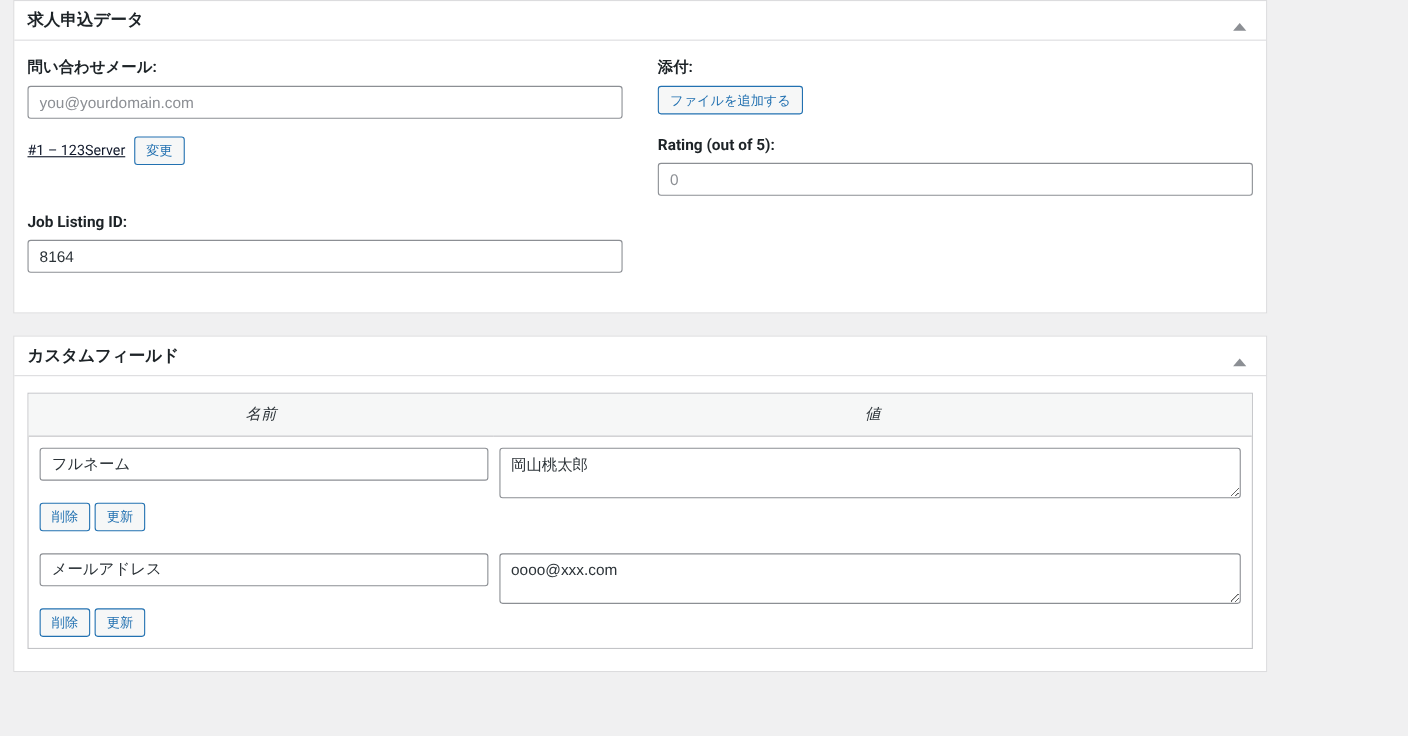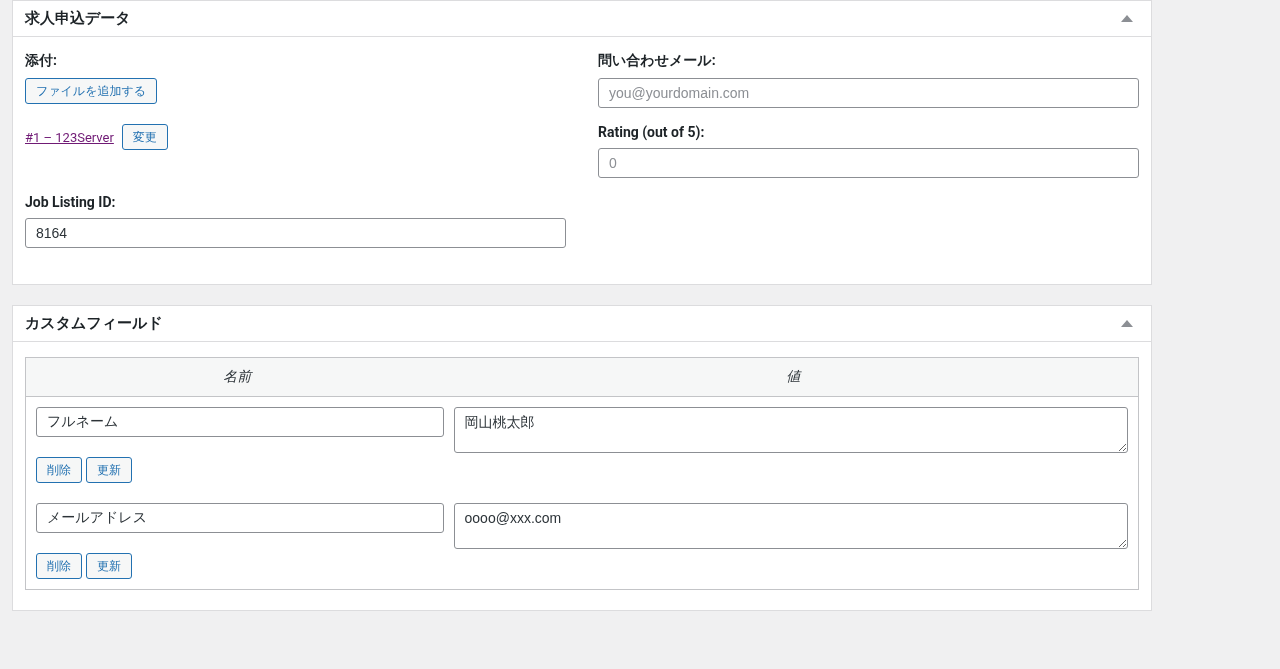--- a/index.html
+++ b/index.html
@@ -15,21 +15,21 @@
       padding: 0 12px;
     }
     .postbox {
       background: #fff;
       border: 1px solid #dcdcde;
       margin-bottom: 20px;
       width: 1140px;
     }
     .postbox-header {
       display: flex;
-      align-items: center;
+      align-items: flex-end;
       justify-content: space-between;
       padding: 8px 12px;
       border-bottom: 1px solid #dcdcde;
     }
     .postbox-header h2 {
       font-size: 15px;
       font-weight: 700;
       color: #1d2327;
     }
     .toggle-indicator {
@@ -70,21 +70,21 @@
     }
     input[type="text"]::placeholder, input[type="number"]::placeholder {
       color: #8c8f94;
     }
     .author-row {
       display: flex;
       align-items: center;
       gap: 8px;
     }
     .author-link {
-      color: #701a75;
+      color: #0f172a;
       text-decoration: underline;
       font-size: 13px;
     }
     .button-secondary {
       display: inline-block;
       padding: 3px 10px;
       border: 1px solid #2271b1;
       border-radius: 3px;
       background: #f6f7f7;
       color: #2271b1;
@@ -138,27 +138,27 @@
 
 <div class="postbox">
   <div class="postbox-header">
     <h2>求人申込データ</h2>
     <span class="toggle-indicator"></span>
   </div>
   <div class="inside">
     <div class="fields-grid">
 
       <div class="form-field">
+        <label>問い合わせメール:</label>
+        <input type="text" placeholder="you@yourdomain.com" style="">
+      </div>
+
+      <div class="form-field">
         <label>添付:</label>
         <button class="button-secondary">ファイルを追加する</button>
-      </div>
-
-      <div class="form-field">
-        <label>問い合わせメール:</label>
-        <input type="text" placeholder="you@yourdomain.com" style="">
       </div>
 
       <div class="form-field">
         <div class="author-row">
           <a href="#" class="author-link">#1 – 123Server</a>
           <button class="button-secondary">変更</button>
         </div>
       </div>
 
       <div class="form-field">

